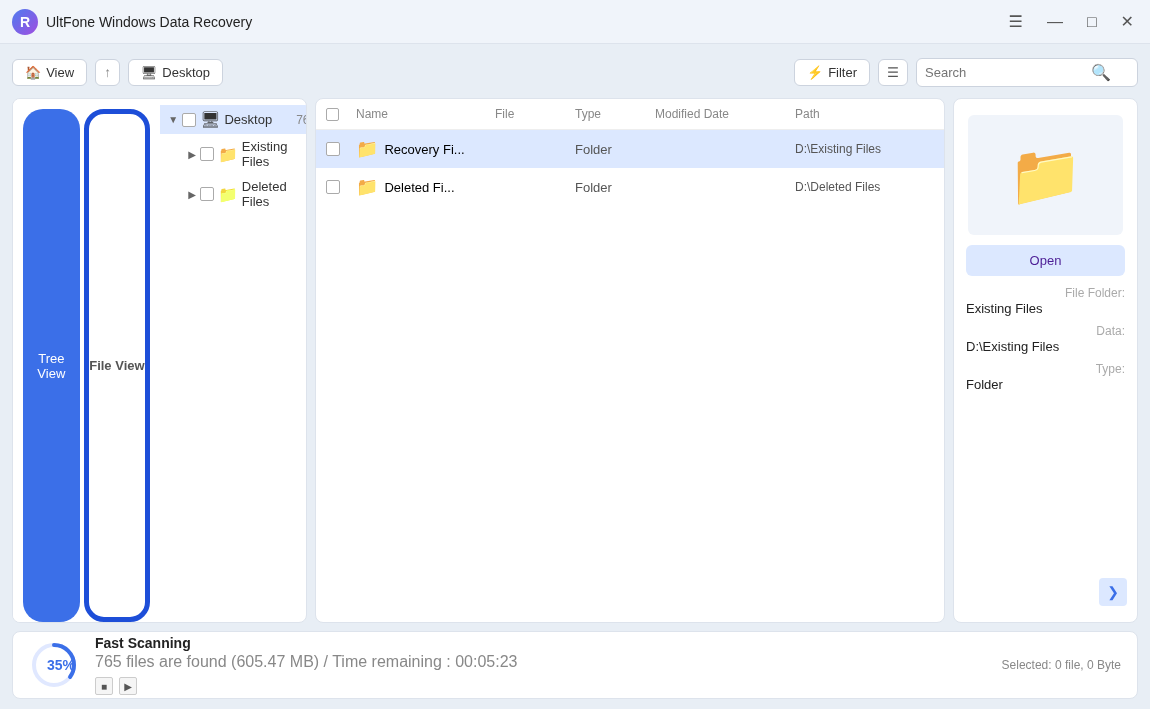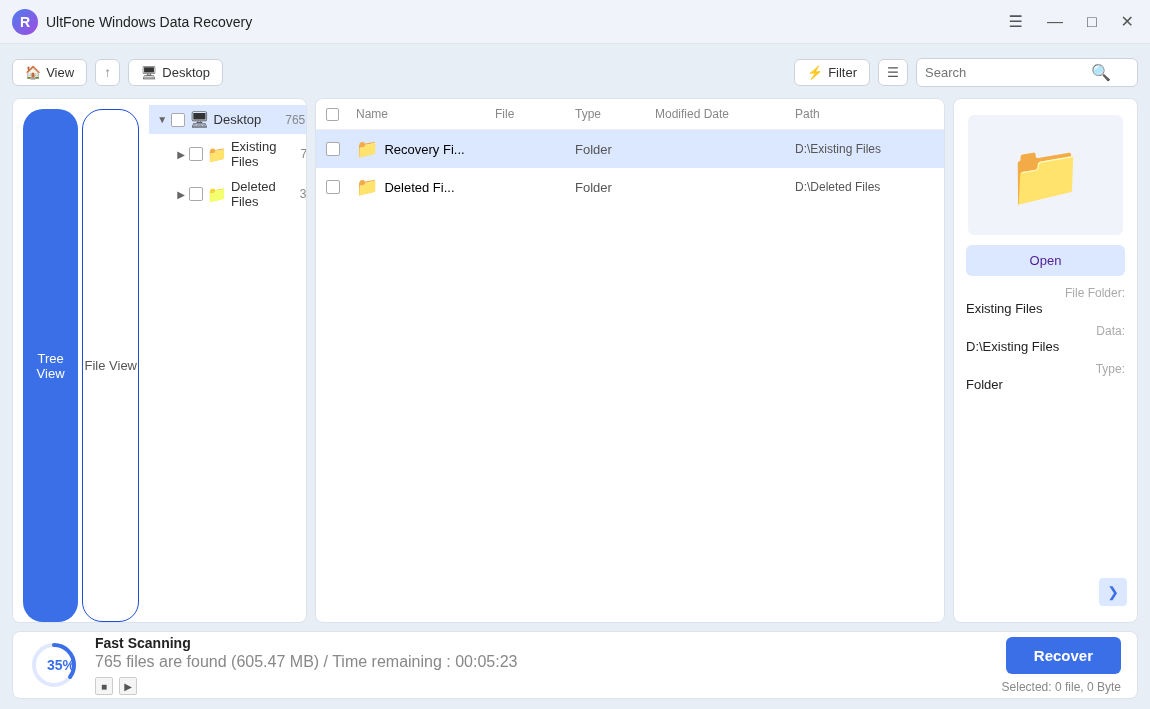--- a/index.html
+++ b/index.html
@@ -169,21 +169,22 @@
       cursor: pointer;
       font-size: 13px;
     }
     .tab-btn.active {
       background: #3b6fe8;
       color: white;
     }
     .tab-btn.inactive {
       background: white;
       color: #555;
-      border: 1px solid #1d4ed8;
+      border: 5px solid #1d4ed8;
+      font-weight: bold;
     }
     .tree-content {
       flex: 1;
       overflow-y: auto;
       padding: 6px 0;
     }
     .tree-item {
       display: flex;
       align-items: center;
       padding: 5px 8px;
@@ -568,18 +569,17 @@
     <div class="scan-info">
       <div class="scan-title">Fast Scanning</div>
       <div class="scan-subtitle">765 files are found (605.47 MB) /  Time remaining : 00:05:23</div>
       <div class="scan-controls">
         <button class="ctrl-btn">■</button>
         <button class="ctrl-btn">▶</button>
       </div>
     </div>
 
     <div class="bottom-right">
-      <button class="btn-recover">Recover</button>
       <span class="selected-info">Selected: 0 file, 0 Byte</span>
     </div>
   </div>
 
 </div>
 
 </body></html>

